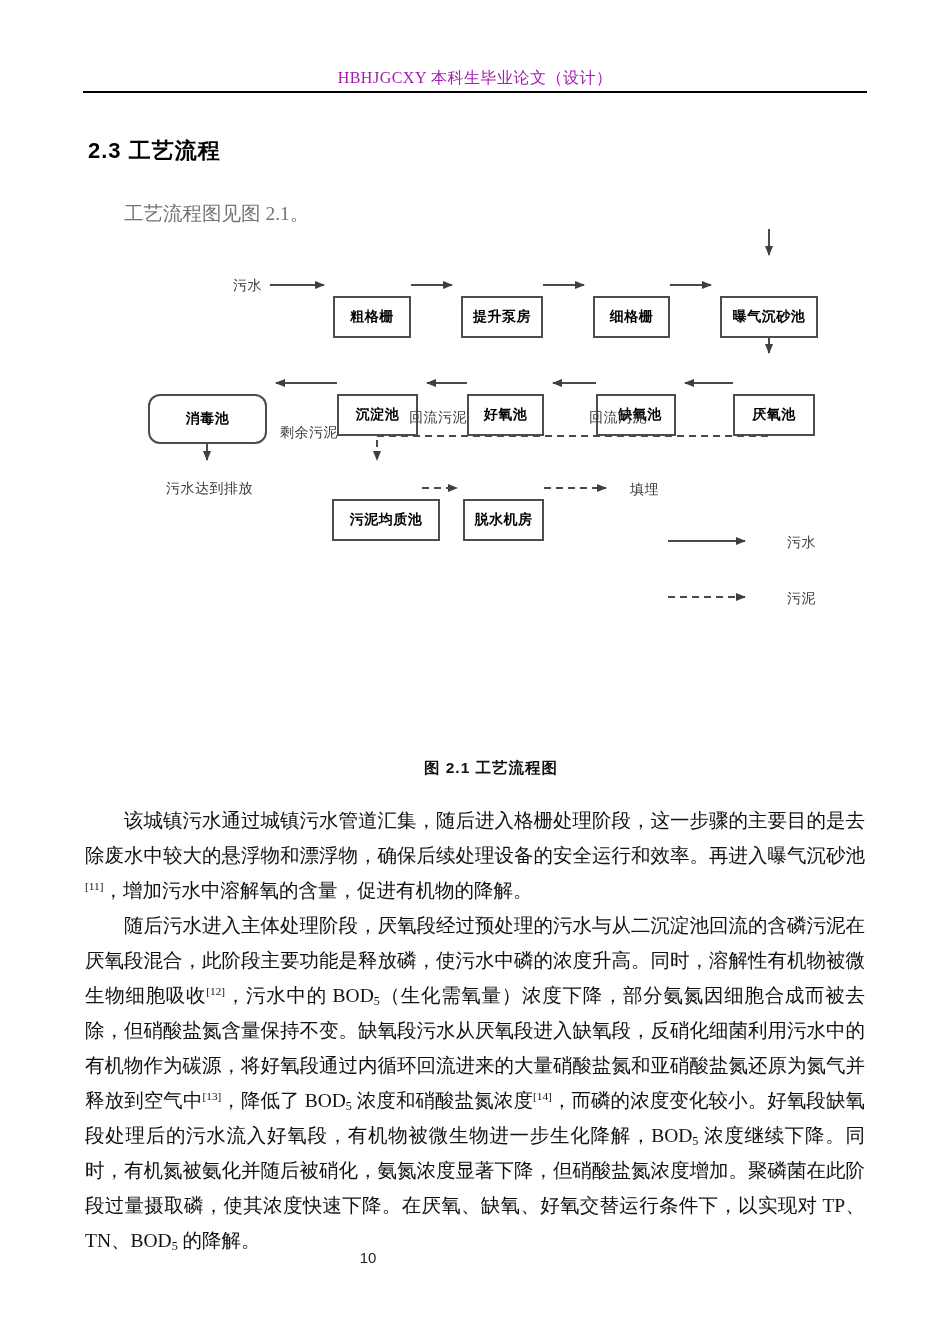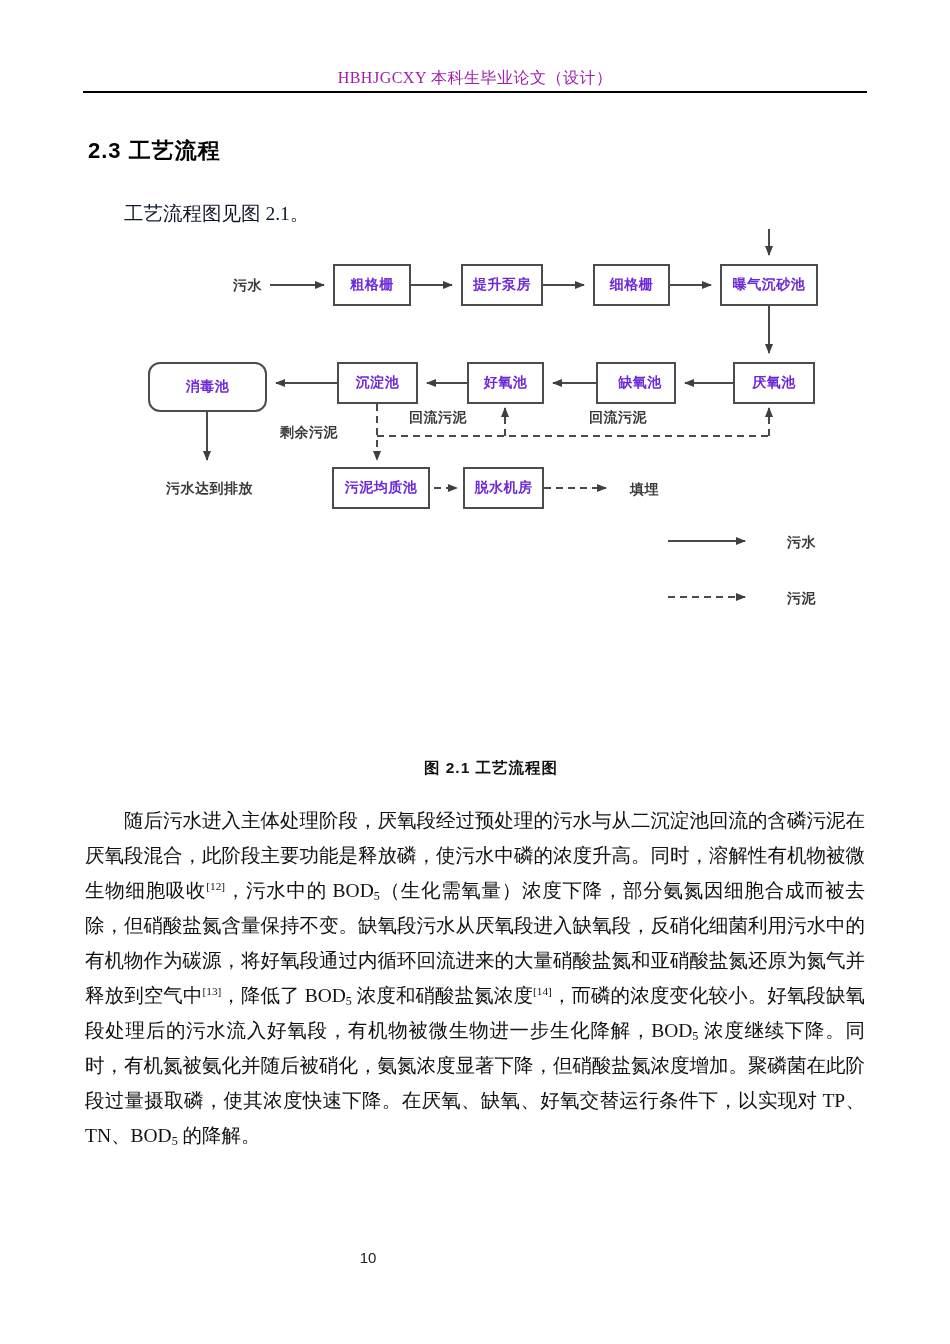--- a/index.html
+++ b/index.html
@@ -22,50 +22,50 @@
     background:#000;
   }
   
   .sec-heading{
     position:absolute;top:136px;left:88px;
     font-family:"Liberation Sans","DejaVu Sans",sans-serif;
     font-weight:bold;font-size:22px;color:#000;letter-spacing:1px;
   }
   .sec-intro{
     position:absolute;top:200px;left:124px;
-    font-size:19.5px;color:#0f172a;
+    font-size:19.5px;color:#737373;
   }
   
   .diagram{position:absolute;top:0;left:0;width:950px;height:700px;}
   .diagram svg{position:absolute;top:0;left:0;}
   .fbox{
     position:absolute;
     border:2px solid #4c4c4c;background:#fff;
     display:flex;align-items:center;justify-content:center;
     font-family:"Liberation Sans","DejaVu Sans",sans-serif;
-    font-weight:bold;font-size:14px;color:#6d28d9;
-    box-sizing:border-box;letter-spacing:.5px;
+    font-weight:bold;font-size:14px;color:#000000;
+    box-sizing:border-box;letter-spacing:.5px;margin-top:32px;
   }
   .flabel{
     position:absolute;
     font-family:"Liberation Sans","DejaVu Sans",sans-serif;
-    font-weight:bold;font-size:14px;color:#3a3a3a;
+    font-weight:normal;font-size:14px;color:#3a3a3a;
     white-space:nowrap;letter-spacing:.5px;
   }
   
   .b-coarse   {left:333px;top:264px;width:78px;height:42px;}
   .b-lift     {left:461px;top:264px;width:82px;height:42px;}
   .b-fine     {left:593px;top:264px;width:77px;height:42px;}
   .b-grit     {left:720px;top:264px;width:98px;height:42px;}
   .b-disinf   {left:148px;top:362px;width:119px;height:50px;border-radius:12px;}
   .b-sed      {left:337px;top:362px;width:81px;height:42px;}
   .b-aerobic  {left:467px;top:362px;width:77px;height:42px;}
   .b-anoxic   {left:596px;top:362px;width:80px;height:42px;padding-left:8px;}
   .b-anaer    {left:733px;top:362px;width:82px;height:42px;}
-  .b-homog    {left:332px;top:467px;width:98px;height:42px;}
+  .b-homog    {left:332px;top:467px;width:108px;height:42px;}
   .b-dewater  {left:463px;top:467px;width:81px;height:42px;}
   
   .l-influent {left:233px;top:277px;}
   .l-ret-l    {left:409px;top:409px;}
   .l-ret-r    {left:589px;top:409px;}
   .l-excess   {left:280px;top:424px;}
   .l-effluent {left:166px;top:480px;}
   .l-landfill {left:630px;top:481px;}
   .l-leg-ww   {left:787px;top:534px;}
   .l-leg-sl   {left:787px;top:590px;}
@@ -154,17 +154,18 @@
     <div class="flabel l-excess">剩余污泥</div>
     <div class="flabel l-effluent">污水达到排放</div>
     <div class="flabel l-landfill">填埋</div>
     <div class="flabel l-leg-ww">污水</div>
     <div class="flabel l-leg-sl">污泥</div>
   </div>
 
   <div class="fig-caption">图 2.1  工艺流程图</div>
 
   <div class="body-text">
+      <p><span>该城镇污水通过城镇污水管道汇集，随后进入格栅处理阶段，这一步骤的主要目的是去除废水中较大的悬浮物和漂浮物，确保后续处理设备的安全运行和效率。再进入曝气沉砂池</span><sup>[11]</sup><span>，增加污水中溶解氧的含量，促进有机物的降解。</span></p>
       <p><span>随后污水进入主体处理阶段，厌氧段经过预处理的污水与从二沉淀池回流的含磷污泥在厌氧段混合，此阶段主要功能是释放磷，使污水中磷的浓度升高。同时，溶解性有机物被微生物细胞吸收</span><sup>[12]</sup><span>，污水中的 BOD</span><sub>5</sub><span>（生化需氧量）浓度下降，部分氨氮因细胞合成而被去除，但硝酸盐氮含量保持不变。缺氧段污水从厌氧段进入缺氧段，反硝化细菌利用污水中的有机物作为碳源，将好氧段通过内循环回流进来的大量硝酸盐氮和亚硝酸盐氮还原为氮气并释放到空气中</span><sup>[13]</sup><span>，降低了 BOD</span><sub>5</sub><span> 浓度和硝酸盐氮浓度</span><sup>[14]</sup><span>，而磷的浓度变化较小。好氧段缺氧段处理后的污水流入好氧段，有机物被微生物进一步生化降解，BOD</span><sub>5</sub><span> 浓度继续下降。同时，有机氮被氨化并随后被硝化，氨氮浓度显著下降，但硝酸盐氮浓度增加。聚磷菌在此阶段过量摄取磷，使其浓度快速下降。在厌氧、缺氧、好氧交替运行条件下，以实现对 TP、TN、BOD</span><sub>5</sub><span> 的降解。</span></p>
     </div>
 
   <div class="page-number">10</div>
 </div>
 
 </body></html>

